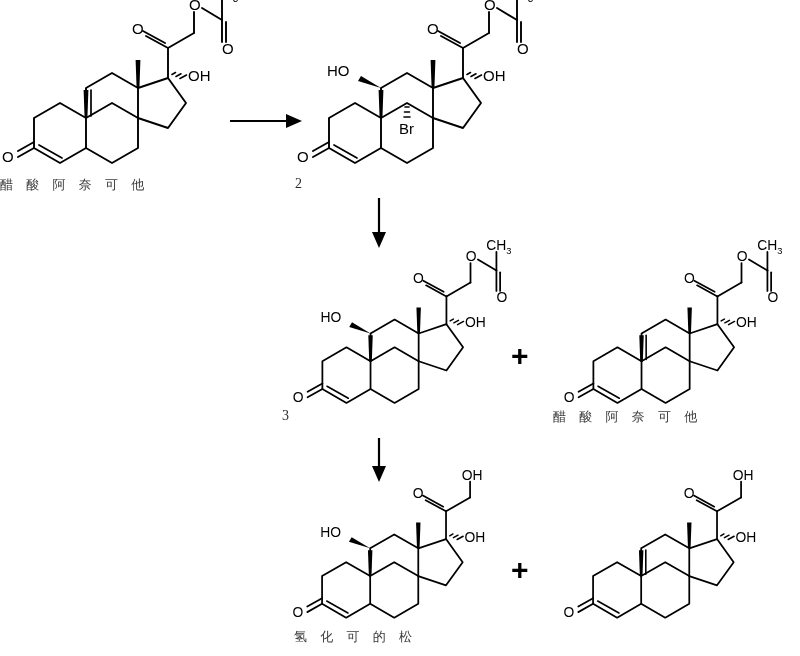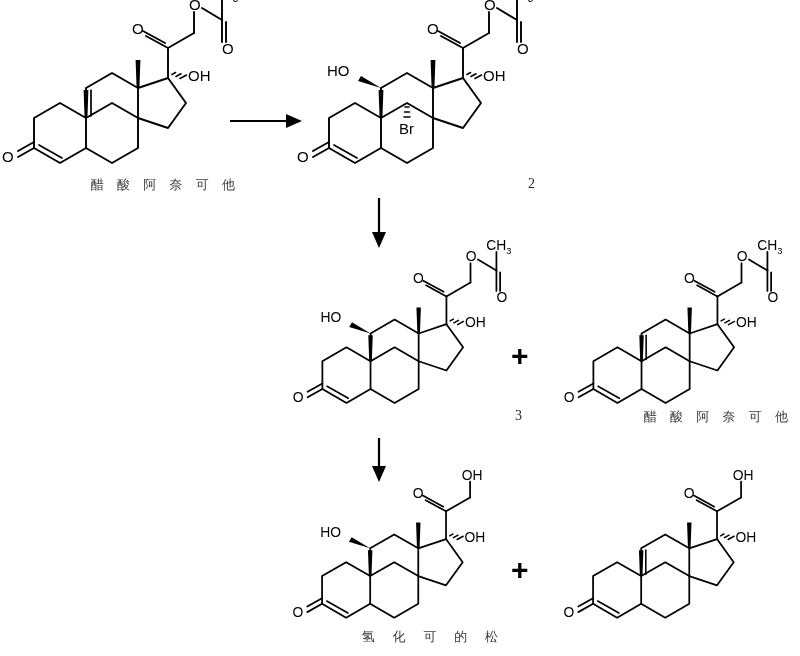--- a/index.html
+++ b/index.html
@@ -19,21 +19,21 @@
   }
   .struct {
     position: absolute;
   }
   .struct svg {
     display: block;
     overflow: visible;
   }
   .cap {
     position: absolute;
-    text-align: right;
+    text-align: left;
     color: #1a1a1a;
     white-space: nowrap;
     font-family: "Liberation Serif", "DejaVu Serif", serif;
   }
   .cap-cn {
     font-size: 13px;
     letter-spacing: 5px;
     color: #3a3a3a;
   }
   .cap-num {
@@ -305,21 +305,21 @@
       </g>
       <g font-family="Liberation Sans, sans-serif" font-size="15" fill="#000">
         <text x="2" y="150">O</text>
         <text x="132" y="22">O</text>
         <text x="185" y="2">OH</text>
         <text x="188" y="69">OH</text>
         <text x="32" y="64">HO</text>
       </g>
     </svg>
   </div>
-  <div class="cap cap-cn" style="left:263px; top:628px; width:240px;font-family:Liberation Mono, monospace;">氢 化 可 的 松</div>
+  <div class="cap cap-cn" style="left:294px; top:628px; width:240px;">氢 化 可 的 松</div>
 
   <div class="plus" style="left:511px; top:555px;">+</div>
 
   <div class="struct" style="left:553px; top:478px;">
     <svg width="230" height="148" viewBox="0 0 230 160">
       <g fill="none" stroke="#000" stroke-width="1.9" stroke-linecap="round" stroke-linejoin="round">
         <path d="M34,136 L34,106 L60,91 L86,106 L86,136 L60,151 Z"></path>
         <path d="M39,133 L62,146" stroke-width="1.7"></path>
         <path d="M34,136 L18,145"></path>
         <path d="M34,130 L18,139"></path>

